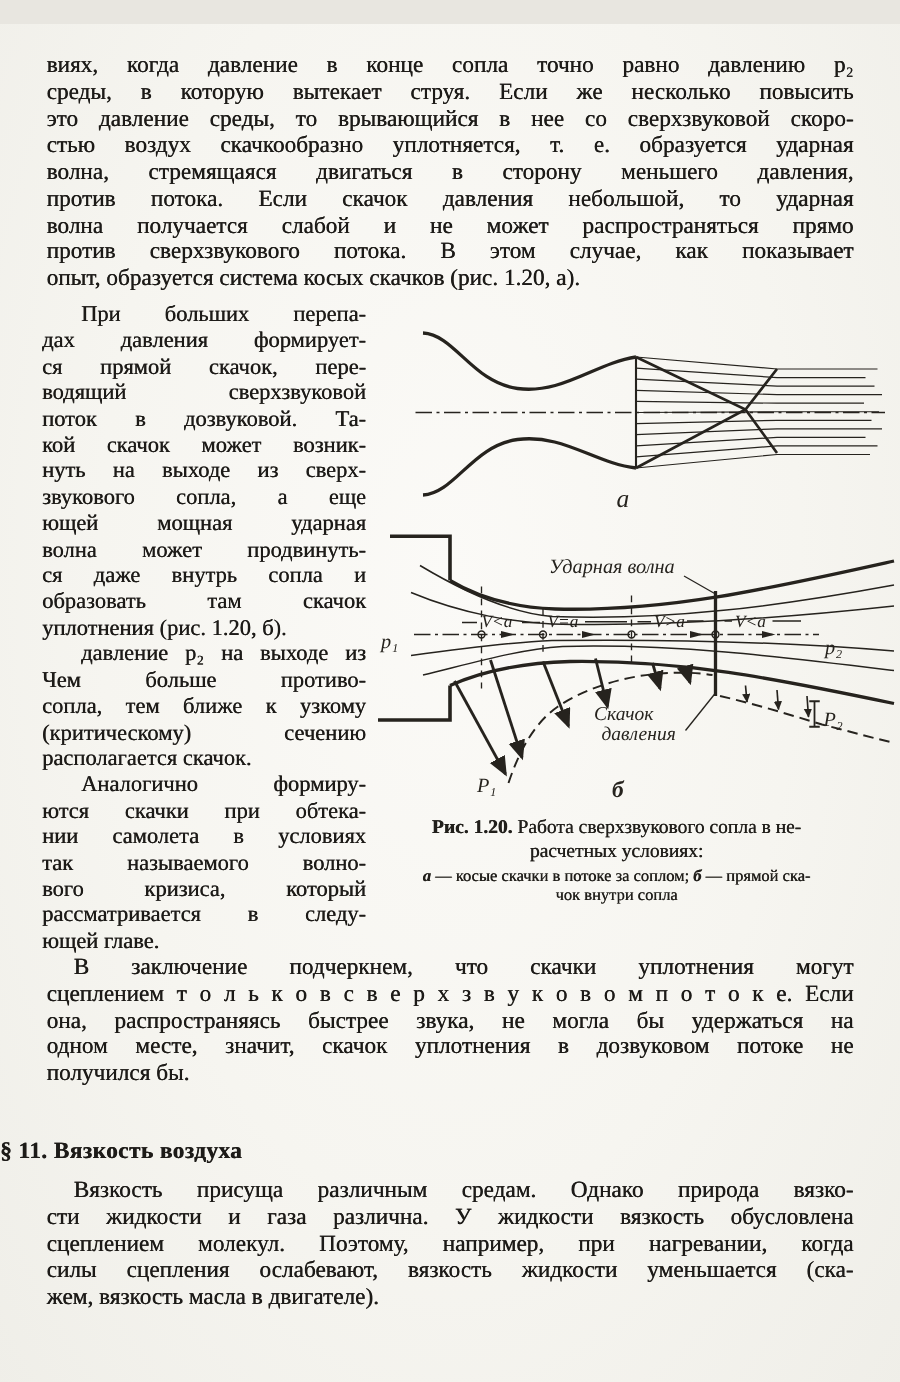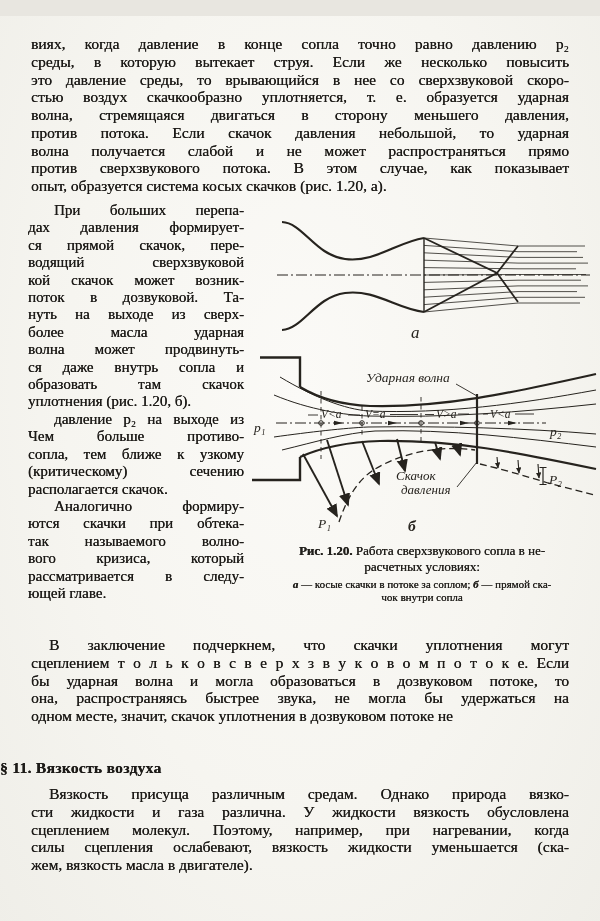--- a/index.html
+++ b/index.html
@@ -17,21 +17,21 @@
   .para.indented .line:first-child{text-indent:18px;}
   .leftcol{position:absolute;left:28px;top:186px;width:216px;
     font-size:15px;line-height:17.4px;text-shadow:0.25px 0 0 currentColor;}
   .leftcol .para{position:static;margin:0;}
   .leftcol .para.indented .line:first-child{text-indent:26px;}
   .figure{position:absolute;}
   .figure svg{display:block;}
   .fig-stroke{stroke:#26231e;fill:none;}
   .fig-text{font-family:"Liberation Serif","DejaVu Serif",serif;font-style:italic;fill:#26231e;}
   .caption{
-    position:absolute;left:254px;top:527px;width:336px;text-align:center;
+    position:absolute;left:243px;top:527px;width:336px;text-align:center;
     color:#211f1b;text-shadow:0.25px 0 0 currentColor;
   }
   .cap-line{font-size:13px;line-height:15.5px;}
   .cap-small{font-size:11px;line-height:12.5px;}
   .cap-small:nth-child(3){margin-top:4px;text-align:center;}
   .cap-bold{font-weight:bold;}
   .bi{font-style:italic;font-weight:bold;}
   .heading{
     position:absolute;left:0;top:743px;width:516px;text-align:left;
     font-weight:bold;font-size:15.5px;letter-spacing:0.3px;
@@ -56,39 +56,41 @@
       <div class="line">против сверхзвукового потока. В этом случае, как показывает</div>
       <div class="line">опыт, образуется система косых скачков (рис. 1.20, а).</div>
     </div>
 
   <div class="leftcol">
     <div class="para indented">
         <div class="line">При больших перепа-</div>
         <div class="line">дах давления формирует-</div>
         <div class="line">ся прямой скачок, пере-</div>
         <div class="line">водящий сверхзвуковой</div>
+        <div class="line">поток в дозвуковой. Та-</div>
         <div class="line">кой скачок может возник-</div>
-        <div class="line">поток в дозвуковой. Та-</div>
         <div class="line">нуть на выходе из сверх-</div>
-        <div class="line">более масла ударная</div>
+        <div class="line">звукового сопла, а еще</div>
+        <div class="line">ющей мощная ударная</div>
         <div class="line">волна может продвинуть-</div>
         <div class="line">ся даже внутрь сопла и</div>
         <div class="line">образовать там скачок</div>
         <div class="line">уплотнения (рис. 1.20, б).</div>
       </div>
     <div class="para indented">
         <div class="line">давление p₂ на выходе из</div>
         <div class="line">Чем больше противо-</div>
         <div class="line">сопла, тем ближе к узкому</div>
         <div class="line">(критическому) сечению</div>
         <div class="line">располагается скачок.</div>
       </div>
     <div class="para indented">
         <div class="line">Аналогично формиру-</div>
         <div class="line">ются скачки при обтека-</div>
+        <div class="line">нии самолета в условиях</div>
         <div class="line">так называемого волно-</div>
         <div class="line">вого кризиса, который</div>
         <div class="line">рассматривается в следу-</div>
         <div class="line">ющей главе.</div>
       </div>
   </div>
 
   <div class="figure" style="left:255px;top:193px;width:340px;height:140px;">
     <svg width="340" height="140" viewBox="0 0 340 140">
       <g class="fig-stroke">
@@ -221,23 +223,23 @@
   <div class="caption">
     <div class="cap-line"><span class="cap-bold">Рис. 1.20.</span><span> Работа сверхзвукового сопла в не-</span></div>
     <div class="cap-line">расчетных условиях:</div>
     <div class="cap-small"><i class="bi">а</i><span> — косые скачки в потоке за соплом; </span><i class="bi">б</i><span> — прямой ска-</span></div>
     <div class="cap-small">чок внутри сопла</div>
   </div>
 
   <div class="para body-text indented" style="top:620px;">
       <div class="line">В заключение подчеркнем, что скачки уплотнения могут</div>
       <div class="line">сцеплением т о л ь к о в с в е р х з в у к о в о м п о т о к е. Если</div>
-      <div class="line">бы ударная волна и могла образоваться в дозвуковом потоке, то</div>
       <div class="line">она, распространяясь быстрее звука, не могла бы удержаться на</div>
       <div class="line">одном месте, значит, скачок уплотнения в дозвуковом потоке не</div>
+      <div class="line">получился бы.</div>
     </div>
 
   <div class="heading">§ 11. Вязкость воздуха</div>
 
   <div class="para body-text indented" style="top:769px;">
       <div class="line">Вязкость присуща различным средам. Однако природа вязко-</div>
       <div class="line">сти жидкости и газа различна. У жидкости вязкость обусловлена</div>
       <div class="line">сцеплением молекул. Поэтому, например, при нагревании, когда</div>
       <div class="line">силы сцепления ослабевают, вязкость жидкости уменьшается (ска-</div>
       <div class="line">жем, вязкость масла в двигателе).</div>

